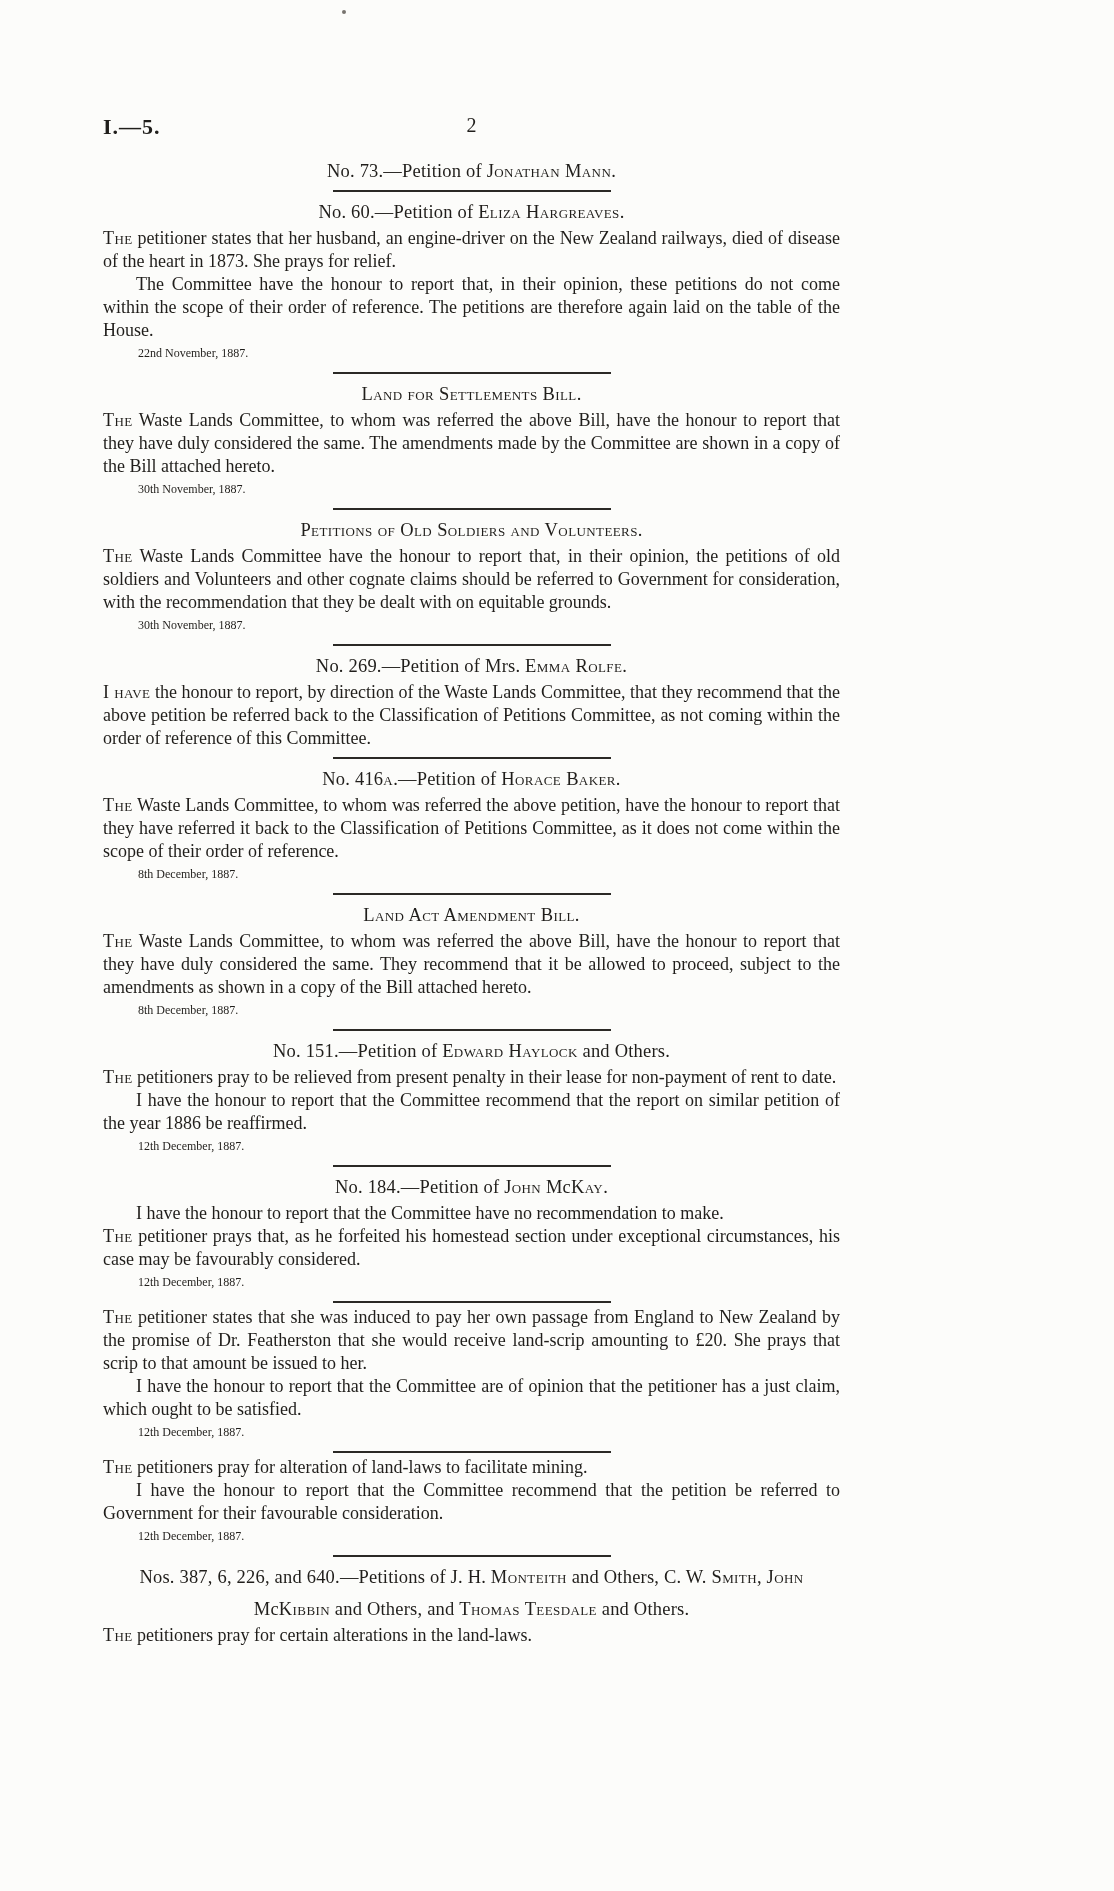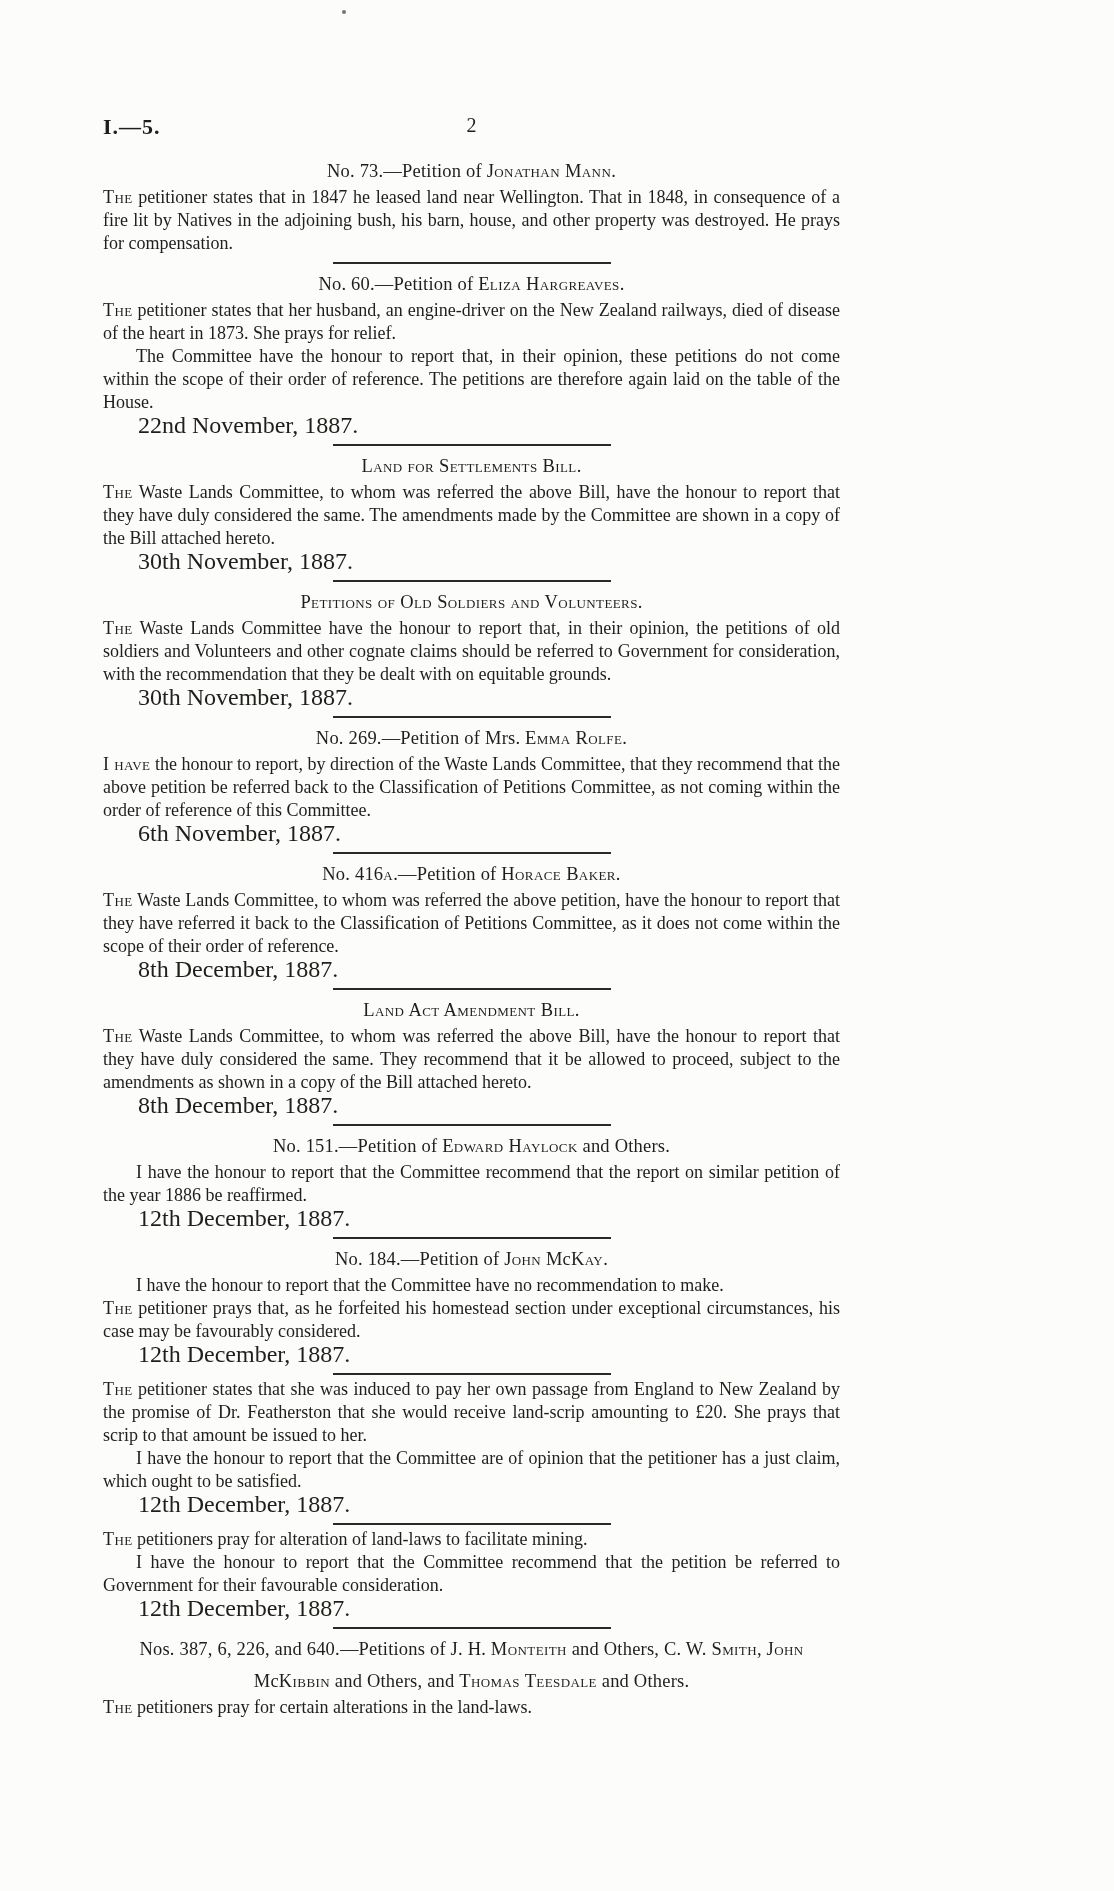--- a/index.html
+++ b/index.html
@@ -26,21 +26,21 @@
     font-size:18.5px; line-height:23px;
     margin:9px 0 3px 0;
     letter-spacing:0.2px;
   }
   .para {
     margin:0; font-size:18px; line-height:23px;
     text-align:justify;
   }
   .para.indent { text-indent:33px; }
   .date {
-    font-size:24px; line-height:23px; padding-left:35px;
+    font-size:12px; line-height:23px; padding-left:35px;
   }
   .sc { font-variant:small-caps; letter-spacing:0.4px; }
   .rule {
     width:278px; height:0;
     border-top:2px solid #2b2925;
     margin:7px auto 3px auto;
   }
   .speck {
     position:absolute; width:4px; height:4px; border-radius:50%;
     background:#55504a; opacity:.8;
@@ -52,21 +52,20 @@
 <div class="page">
   <div class="speck" style="left:342px; top:10px;"></div>
   <div class="content">
     <header class="pagehead">
       <div class="docref">I.—5.</div>
       <div class="pagenum">2</div>
     </header>
     <main>
         <section>
           <div class="heading"><span>No. 73.—Petition of </span><span class="sc">Jonathan Mann</span><span>.</span></div>
-          <p class="para"><span class="sc">The</span><span> petitioner states that in 1847 he leased land near Wellington.  That in 1848, in consequence of a fire lit by Natives in the adjoining bush, his barn, house, and other property was destroyed. He prays for compensation.</span></p>
         </section>
         <div class="rule"></div>
         <section>
           <div class="heading"><span>No. 60.—Petition of </span><span class="sc">Eliza Hargreaves</span><span>.</span></div>
           <p class="para"><span class="sc">The</span><span> petitioner states that her husband, an engine-driver on the New Zealand railways, died of disease of the heart in 1873.  She prays for relief.</span></p>
           <p class="para indent"><span>The Committee have the honour to report that, in their opinion, these petitions do not come within the scope of their order of reference.  The petitions are therefore again laid on the table of the House.</span></p>
           <div class="date">22nd November, 1887.</div>
         </section>
         <div class="rule"></div>
         <section>
@@ -77,37 +76,37 @@
         <div class="rule"></div>
         <section>
           <div class="heading"><span class="sc">Petitions of Old Soldiers and Volunteers</span><span>.</span></div>
           <p class="para"><span class="sc">The</span><span> Waste Lands Committee have the honour to report that, in their opinion, the petitions of old soldiers and Volunteers and other cognate claims should be referred to Government for consideration, with the recommendation that they be dealt with on equitable grounds.</span></p>
           <div class="date">30th November, 1887.</div>
         </section>
         <div class="rule"></div>
         <section>
           <div class="heading"><span>No. 269.—Petition of Mrs. </span><span class="sc">Emma Rolfe</span><span>.</span></div>
           <p class="para"><span class="sc">I have</span><span> the honour to report, by direction of the Waste Lands Committee, that they recommend that the above petition be referred back to the Classification of Petitions Committee, as not coming within the order of reference of this Committee.</span></p>
-          <div class="date">6th November, 1887.</div>
         </section>
         <div class="rule"></div>
         <section>
           <div class="heading"><span>No. 416</span><span class="sc">a</span><span>.—Petition of </span><span class="sc">Horace Baker</span><span>.</span></div>
           <p class="para"><span class="sc">The</span><span> Waste Lands Committee, to whom was referred the above petition, have the honour to report that they have referred it back to the Classification of Petitions Committee, as it does not come within the scope of their order of reference.</span></p>
           <div class="date">8th December, 1887.</div>
         </section>
         <div class="rule"></div>
         <section>
           <div class="heading"><span class="sc">Land Act Amendment Bill</span><span>.</span></div>
           <p class="para"><span class="sc">The</span><span> Waste Lands Committee, to whom was referred the above Bill, have the honour to report that they have duly considered the same.  They recommend that it be allowed to proceed, subject to the amendments as shown in a copy of the Bill attached hereto.</span></p>
           <div class="date">8th December, 1887.</div>
         </section>
         <div class="rule"></div>
         <section>
           <div class="heading"><span>No. 151.—Petition of </span><span class="sc">Edward Haylock</span><span> and Others.</span></div>
+          <p class="para"><span class="sc">The</span><span> petitioners pray to be relieved from present penalty in their lease for non-payment of rent to date.</span></p>
           <p class="para indent"><span>I have the honour to report that the Committee recommend that the report on similar petition of the year 1886 be reaffirmed.</span></p>
           <div class="date">12th December, 1887.</div>
         </section>
         <div class="rule"></div>
         <section>
           <div class="heading"><span>No. 184.—Petition of </span><span class="sc">John</span><span> Mc</span><span class="sc">Kay</span><span>.</span></div>
           <p class="para indent"><span>I have the honour to report that the Committee have no recommendation to make.</span></p>
           <p class="para"><span class="sc">The</span><span> petitioner prays that, as he forfeited his homestead section under exceptional circumstances, his case may be favourably considered.</span></p>
           <div class="date">12th December, 1887.</div>
         </section>

